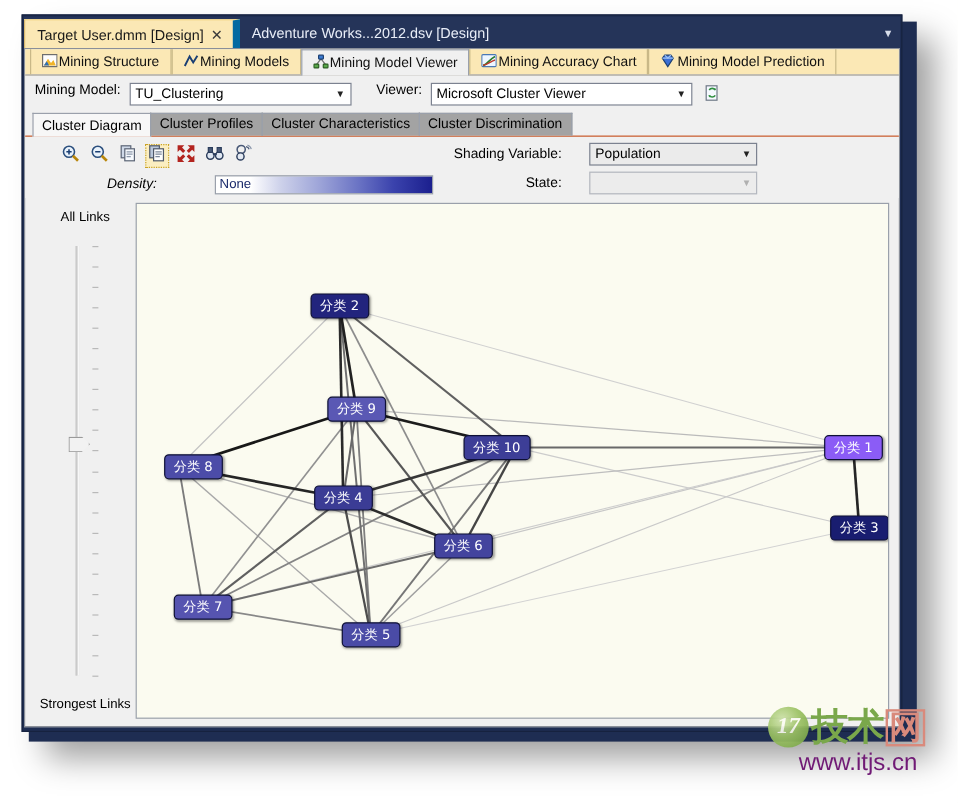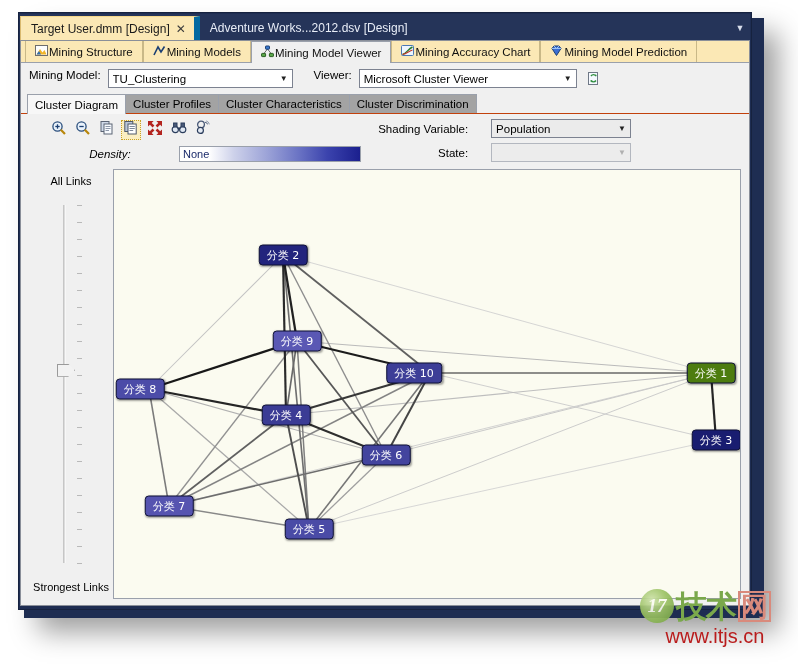--- a/index.html
+++ b/index.html
@@ -208,21 +208,21 @@
   .wm-cn {
     font-size: 31px; color: #7aa84b; font-weight: bold; letter-spacing: -1px;
     font-family: "DejaVu Sans", sans-serif; line-height: 1;
   }
   .wm-box {
     font-size: 27px; color: #d98a7c; font-weight: bold;
     border: 2px solid #d98a7c; padding: 0 1px; line-height: 1;
     font-family: "DejaVu Sans", sans-serif;
   }
   .wm-url {
-    text-align: center; font-size: 20px; color: #b91c1c;
+    text-align: center; font-size: 20px; color: #701a75;
     font-family: "Liberation Sans", sans-serif; margin-top: 2px;
   }
 </style>
 </head>
 <body>
 
 <div id="root">
 
   <div class="win-shadow"></div>
   <div class="window"></div>
@@ -516,28 +516,28 @@
             <line x1="316" y1="203" x2="272" y2="285" stroke="rgb(69,69,69)" stroke-width="1.96"></line>
             <line x1="172" y1="245" x2="316" y2="203" stroke="rgb(55,55,55)" stroke-width="2.06"></line>
             <line x1="172" y1="245" x2="272" y2="285" stroke="rgb(46,46,46)" stroke-width="2.13"></line>
             <line x1="169" y1="85" x2="172" y2="245" stroke="rgb(42,42,42)" stroke-width="2.16"></line>
             <line x1="35" y1="219" x2="172" y2="245" stroke="rgb(37,37,37)" stroke-width="2.20"></line>
             <line x1="597" y1="203" x2="602" y2="270" stroke="rgb(37,37,37)" stroke-width="2.20"></line>
             <line x1="169" y1="85" x2="183" y2="171" stroke="rgb(33,33,33)" stroke-width="2.23"></line>
             <line x1="183" y1="171" x2="316" y2="203" stroke="rgb(28,28,28)" stroke-width="2.26"></line>
             <line x1="183" y1="171" x2="35" y2="219" stroke="rgb(24,24,24)" stroke-width="2.30"></line>
           </svg>
-      <div class="node" style="left: 597px; top: 203px; background: #4d7c0f; text-align: right;">分类 1</div>
+      <div class="node" style="left: 597px; top: 203px; background: #8b5cf6; text-align: right;">分类 1</div>
           <div class="node" style="left: 169px; top: 85px; background: rgb(34, 36, 125);">分类 2</div>
           <div class="node" style="left: 602px; top: 270px; background: rgb(25, 29, 112);">分类 3</div>
           <div class="node" style="left: 172px; top: 245px; background: rgb(59, 60, 149);">分类 4</div>
           <div class="node" style="left: 195px; top: 359px; background: rgb(74, 75, 166);">分类 5</div>
           <div class="node" style="left: 272px; top: 285px; background: rgb(67, 68, 158);">分类 6</div>
           <div class="node" style="left: 55px; top: 336px; background: rgb(86, 84, 176);">分类 7</div>
-          <div class="node" style="left: 26px; top: 219px; background: rgb(76, 76, 168);">分类 8</div>
+          <div class="node" style="left: 47px; top: 219px; background: rgb(76, 76, 168);">分类 8</div>
           <div class="node" style="left: 183px; top: 171px; background: rgb(90, 88, 180);">分类 9</div>
           <div class="node" style="left: 300px; top: 203px; background: rgb(61, 62, 151);">分类 10</div>
         </div>
     </div>
   </div>
 
   <div class="watermark">
     <div class="wm-line1">
       <span class="wm-circle">17</span>
       <span class="wm-cn">技术</span>

